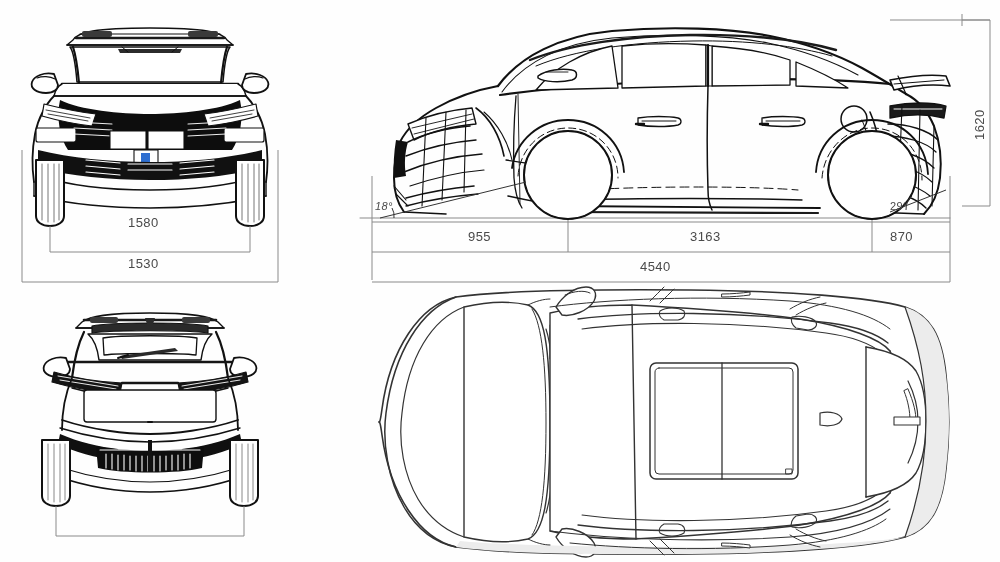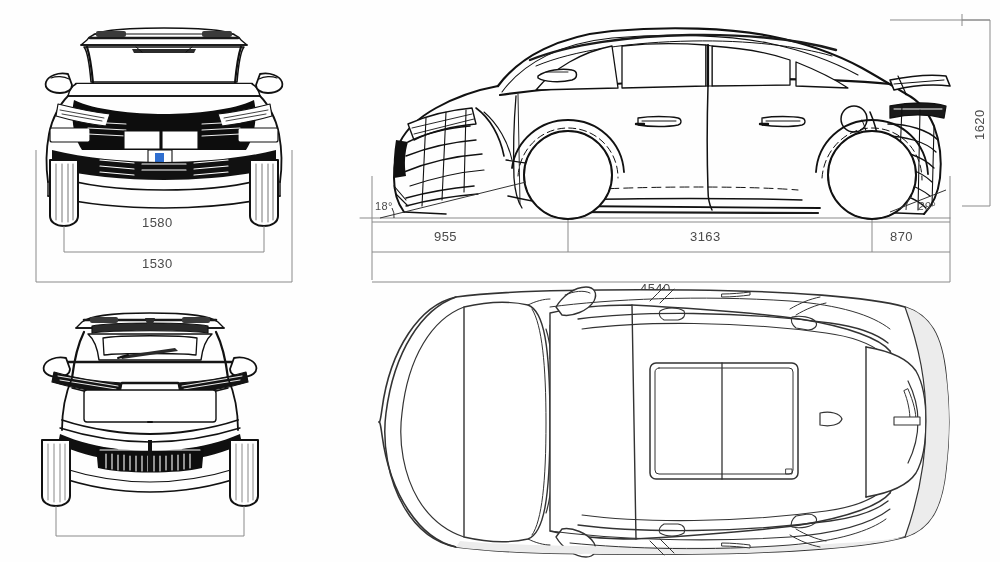--- a/index.html
+++ b/index.html
@@ -33,21 +33,21 @@
   .dimtext.vert {
     transform: rotate(-90deg);
     transform-origin: left top;
   }
 </style>
 </head>
 <body>
 
 <div id="sheet">
 
-  <div class="view" style="left:14px; top:0px;">
+  <div class="view" style="left:0px; top:0px;">
     <svg width="300" height="290" viewBox="0 0 300 290">
       <g fill="none" stroke="#111" stroke-width="1.4" stroke-linejoin="round" stroke-linecap="round">
 
         <path d="M73 40 C 78 32, 95 28, 150 28 C 205 28, 222 32, 227 40 L 233 45 L 67 45 Z" fill="#ffffff"></path>
         <path d="M67 45 L 233 45" stroke-width="1.6"></path>
 
         <path d="M76 38 L 224 38" stroke-width="2.6" stroke="#1a1a1a"></path>
         <path d="M80 34 L 220 34" stroke-width="1.2"></path>
         <rect x="82" y="31" width="30" height="6" rx="2" fill="#3a3a3a" stroke="none"></rect>
         <rect x="188" y="31" width="30" height="6" rx="2" fill="#3a3a3a" stroke="none"></rect>
@@ -336,27 +336,27 @@
         <path d="M640 20 L 640 206"></path>
         <path d="M612 206 L 640 206"></path>
         <path d="M612 26 L 612 14"></path>
       </g>
 
       <g stroke="#8a8a8a" stroke-width="1" fill="none">
         <path d="M540 20 L 640 20"></path>
       </g>
     </svg>
 
-    <div class="dimtext small" style="left:25px; top:200px;">18°</div>
-    <div class="dimtext small" style="left:568px; top:200px;font-style:italic;">29°</div>
-
-    <div class="dimtext" style="left:84px; top:229px;">955</div>
+    <div class="dimtext small" style="left:25px; top:200px;font-style:italic;">18°</div>
+    <div class="dimtext small" style="left:540px; top:200px;">29°</div>
+
+    <div class="dimtext" style="left:118px; top:229px;">955</div>
     <div class="dimtext" style="left:340px; top:229px;">3163</div>
     <div class="dimtext" style="left:540px; top:229px;text-align:center;">870</div>
-    <div class="dimtext" style="left:290px; top:259px;margin-top:22px;">4540</div>
+    <div class="dimtext" style="left:290px; top:259px;">4540</div>
     <div class="dimtext vert" style="left:622px; top:140px;">1620</div>
   </div>
 
   <div class="view" style="left:360px; top:285px;">
     <svg width="620" height="275" viewBox="0 0 620 275">
       <g fill="none" stroke="#333" stroke-width="1.3" stroke-linejoin="round" stroke-linecap="round">
 
         <path d="M96 12 C 140 6, 220 4, 330 5 C 430 6, 510 12, 545 22
                  C 570 30, 582 50, 586 90 C 590 124, 590 150, 586 184
                  C 582 224, 570 244, 545 252 C 510 262, 430 268, 330 269

